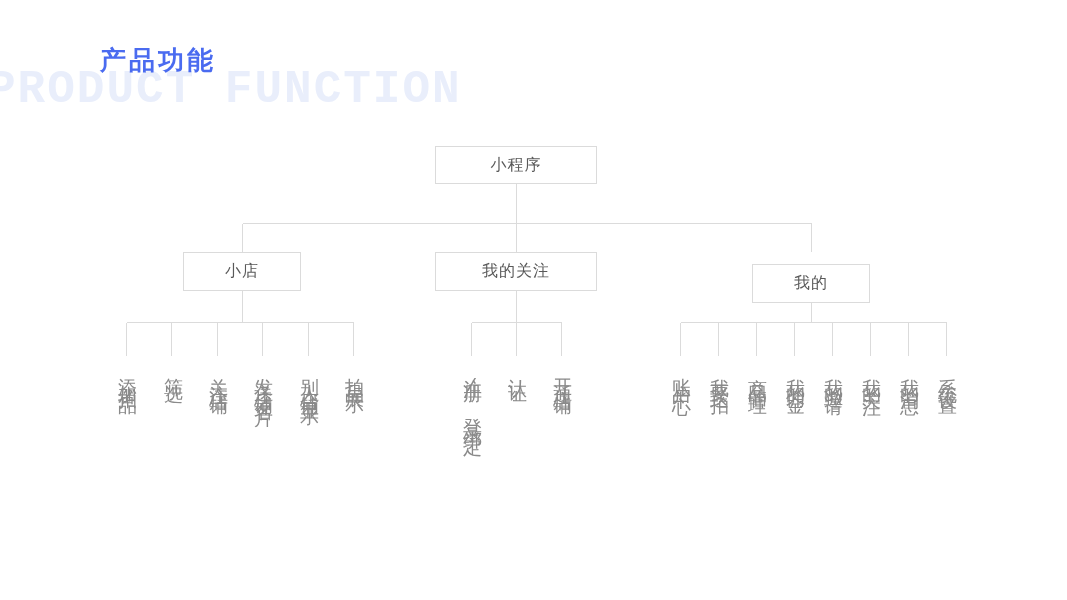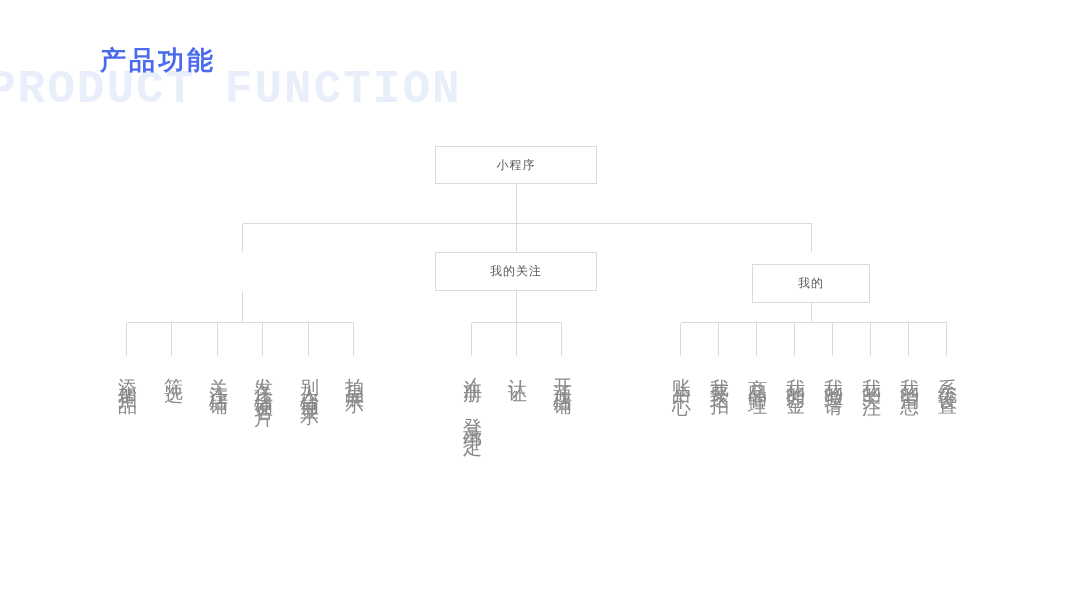--- a/index.html
+++ b/index.html
@@ -20,21 +20,21 @@
     position:absolute;left:100px;top:43px;
     font-size:26px;font-weight:bold;letter-spacing:3px;
     color:var(--title_blue,#4a6bf0);
   }
   .connectors{position:absolute;left:0;top:0;}
   .node{
     position:absolute;
     background:#fff;
     border:1px solid var(--line_gray,#dbdbdb);
     display:flex;align-items:center;justify-content:center;
-    font-size:12px;letter-spacing:1px;
+    font-size:16px;letter-spacing:1px;
     color:var(--node_text,#595959);
     box-sizing:border-box;
   }
   .node-root{left:435px;top:146px;width:162px;height:38px;}
   .node-b0{left:183px;top:252px;width:118px;height:39px;}
   .node-b1{left:435px;top:252px;width:162px;height:39px;}
   .node-b2{left:752px;top:264px;width:118px;height:39px;}
   .leaf{
     position:absolute;top:363px;
     transform:translateX(-50%);
@@ -57,20 +57,23 @@
     <path fill="none" stroke="#dbdbdb" stroke-width="1" d="M516.5,184 V223.5 M242.5,223.5 H811.5 M242.5,223.5 V252 M516.5,223.5 V252 M811.5,223.5 V252"></path>
     <path fill="none" stroke="#dbdbdb" stroke-width="1" d="M242.5,291 V322.5 M126.5,322.5 H353.5 M126.5,322.5 V356 M171.5,322.5 V356 M217.5,322.5 V356 M262.5,322.5 V356 M308.5,322.5 V356 M353.5,322.5 V356"></path>
     <path fill="none" stroke="#dbdbdb" stroke-width="1" d="M516.5,291 V322.5 M471.5,322.5 H561.5 M471.5,322.5 V356 M516.5,322.5 V356 M561.5,322.5 V356"></path>
     <path fill="none" stroke="#dbdbdb" stroke-width="1" d="M811.5,291 V322.5 M680.5,322.5 H946.5 M680.5,322.5 V356 M718.5,322.5 V356 M756.5,322.5 V356 M794.5,322.5 V356 M832.5,322.5 V356 M870.5,322.5 V356 M908.5,322.5 V356 M946.5,322.5 V356"></path>
   </svg>
 
   <div class="node node-root">
     <span>小程序</span>
   </div>
 
+  <div class="node node-b0">
+    <span>小店</span>
+  </div>
   <div class="node node-b1">
     <span>我的关注</span>
   </div>
   <div class="node node-b2">
     <span>我的</span>
   </div>
 
   <div class="leaf" style="left:126px">添加拍品</div>
   <div class="leaf" style="left:172px">筛选</div>
   <div class="leaf" style="left:217px">关注店铺</div>

